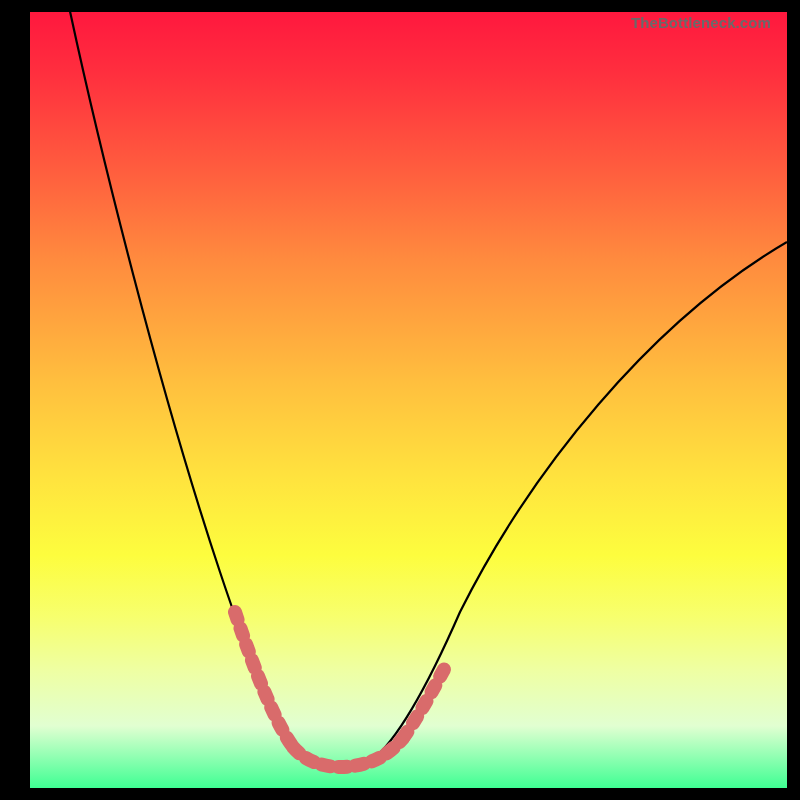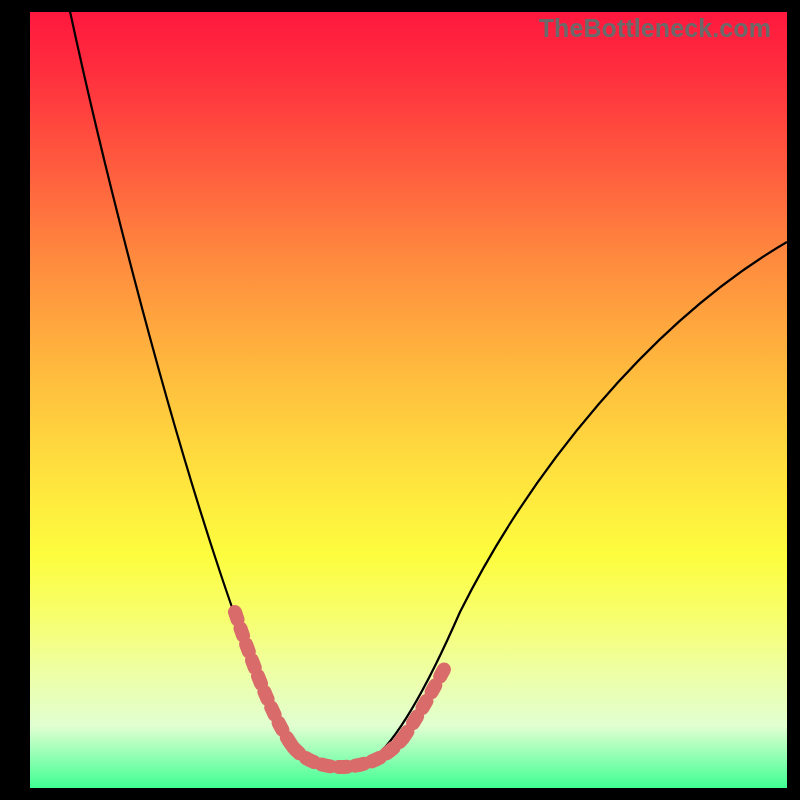--- a/index.html
+++ b/index.html
@@ -28,21 +28,21 @@
       #f7ff6e 78%,
       #eeffa4 85%,
       #e1ffd1 92%,
       #3fff93 100%
     );
   }
   .watermark {
     position: absolute;
     top: 2px;
     right: 16px;
-    font-size: 25px;
+    font-size: 15px;
     font-weight: 600;
     color: #6a6a6a;
     letter-spacing: 0.1px;
   }
   svg.curve {
     position: absolute;
     left: 0;
     top: 0;
     width: 757px;
     height: 776px;

